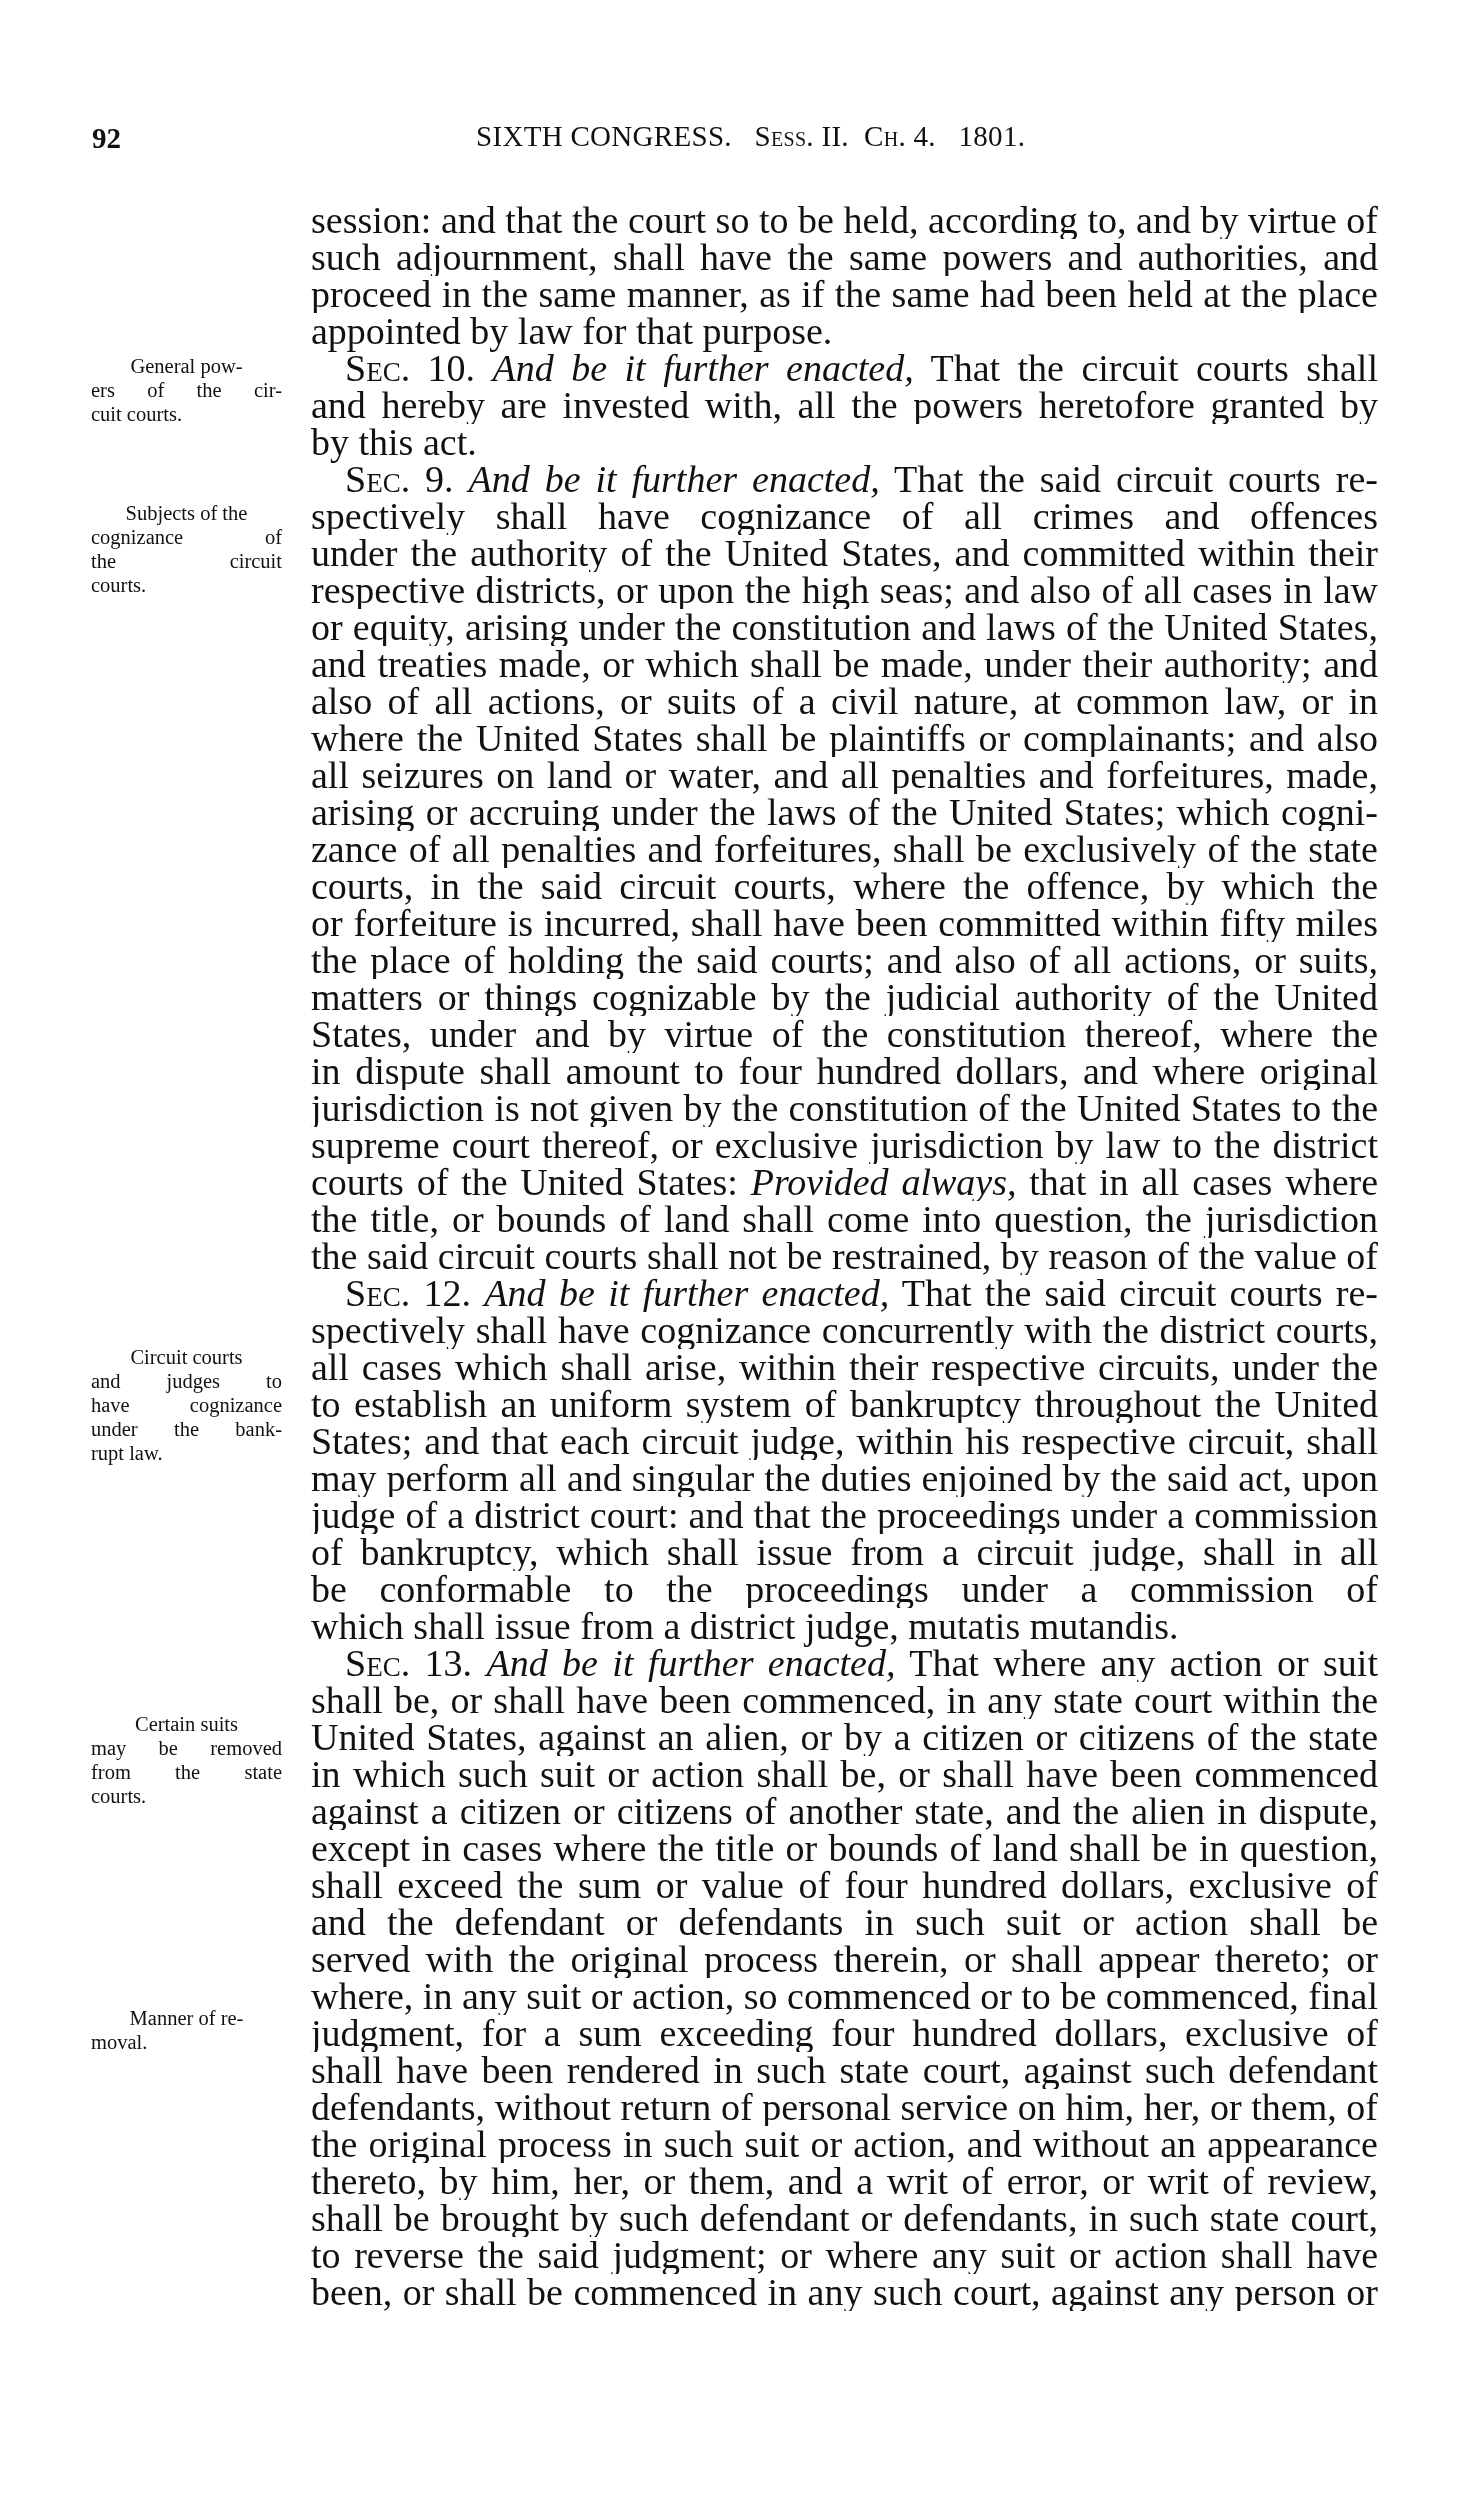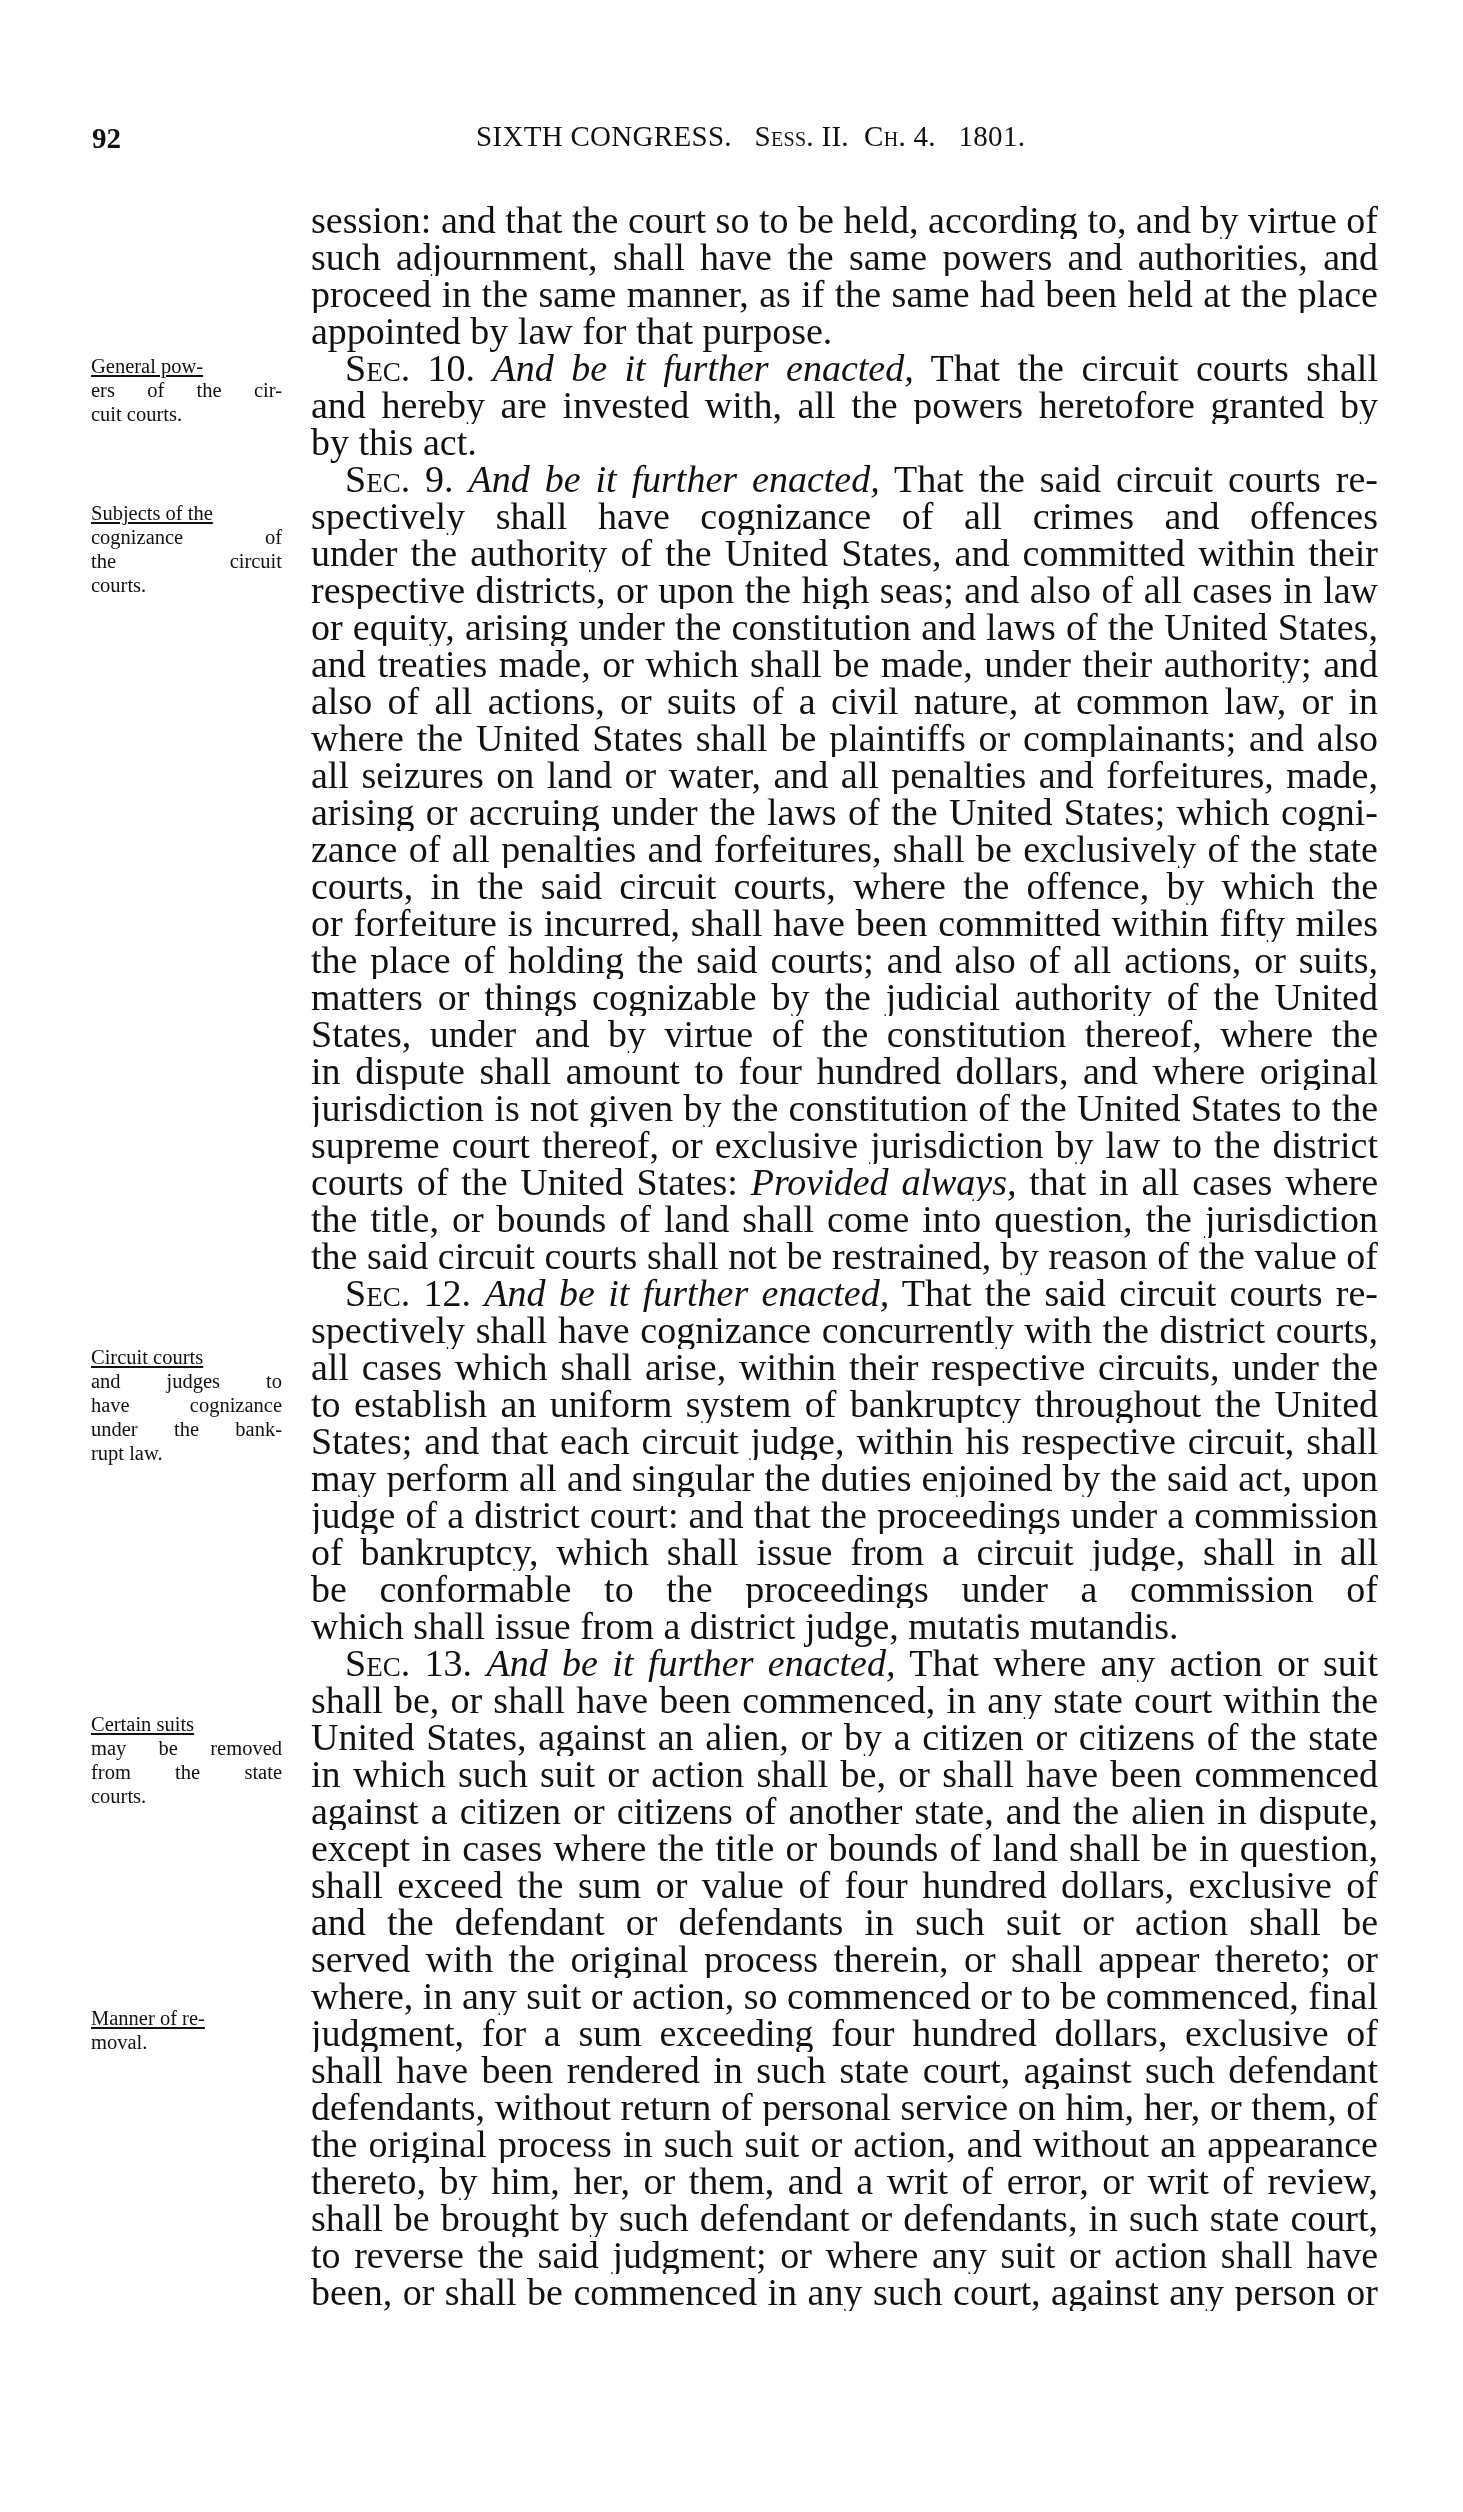--- a/index.html
+++ b/index.html
@@ -9,21 +9,21 @@
   .running-head .small-caps { font-variant: small-caps; }
   .body-col { position: absolute; left: 311px; width: 1067px; top: 202px; }
   .line { height: 37px; line-height: 37px; font-size: 38px; font-family: "Liberation Serif", serif; white-space: nowrap; overflow: visible; }
   .line.justify { text-align: justify; text-align-last: justify; white-space: normal; overflow: hidden; }
   .line.indent { padding-left: 34px; }
   .sec-label { font-variant: small-caps; }
   .it { font-style: italic; }
   .margin-note { position: absolute; left: 91px; width: 191px; font-size: 20.5px; line-height: 24px; font-family: "Liberation Serif", serif; }
   .margin-note .mline { display: block; height: 24px; white-space: nowrap; }
   .margin-note .mline.j { text-align: justify; text-align-last: justify; }
-  .margin-note .mline.first { text-indent: 0; text-align: left; text-decoration: underline; }
+  .margin-note .mline.first { text-indent: 0; text-align: center; }
 </style>
 </head>
 <body>
 
 <div class="page-number">92</div>
 <div class="running-head">
   <span>SIXTH CONGRESS.</span>&nbsp;&nbsp;
   <span class="small-caps">Sess. II.</span>&nbsp;
   <span class="small-caps">Ch. 4.</span>&nbsp;&nbsp;
   <span>1801.</span>

